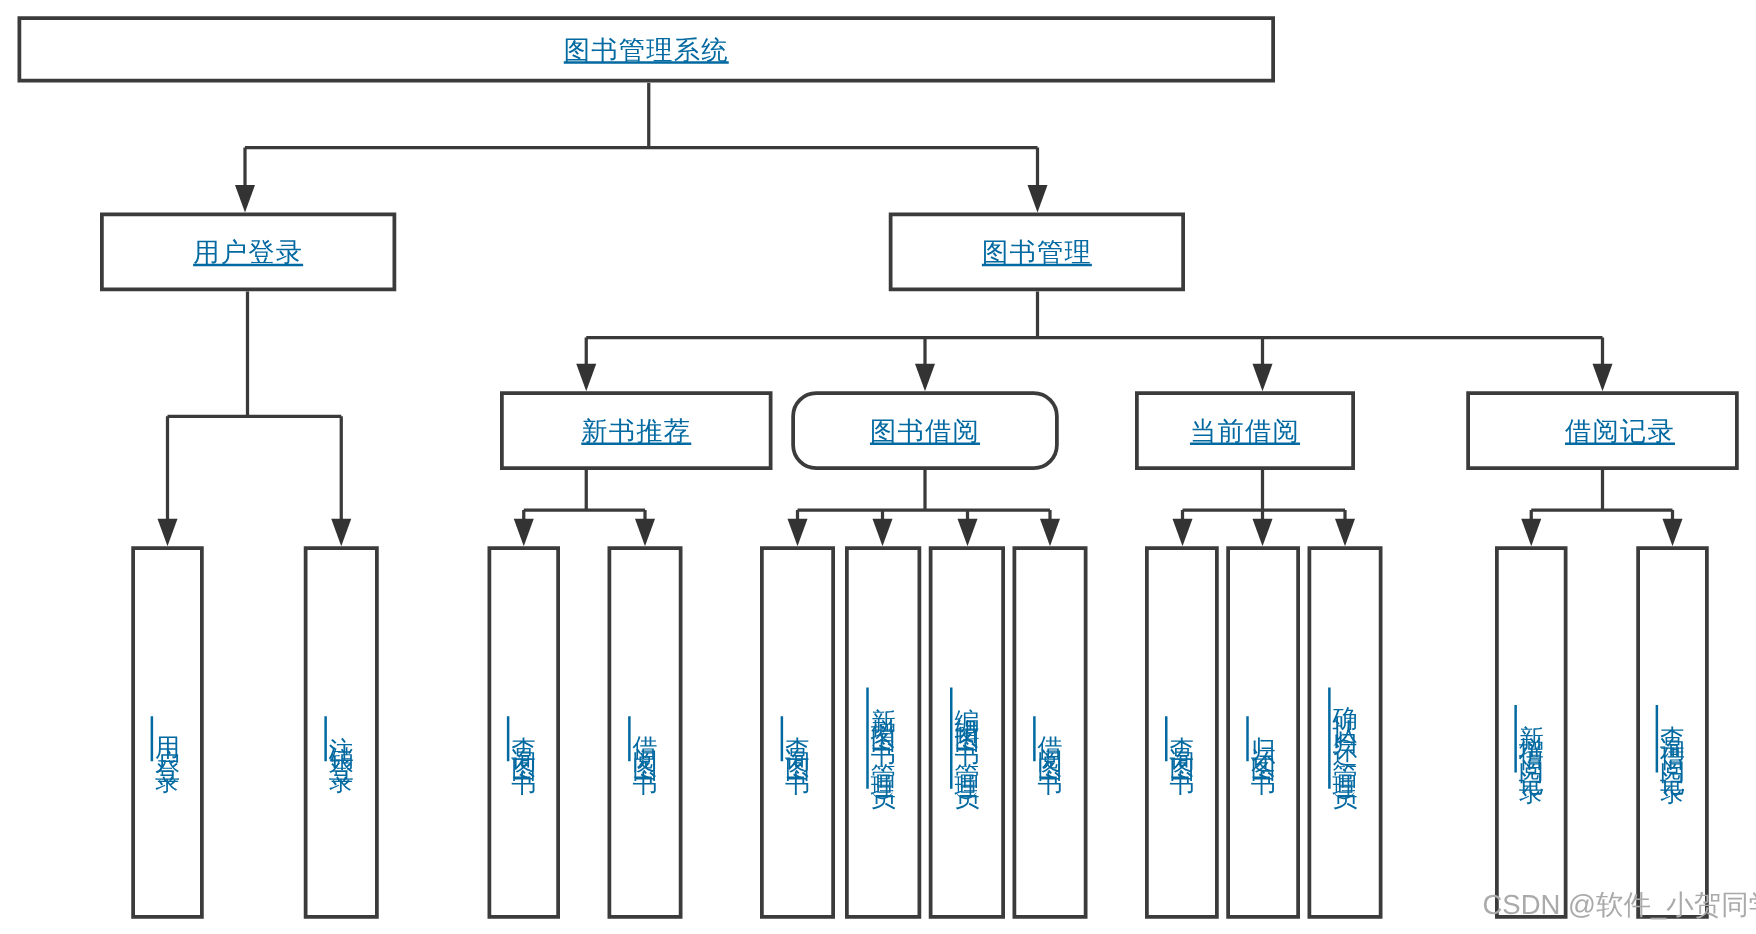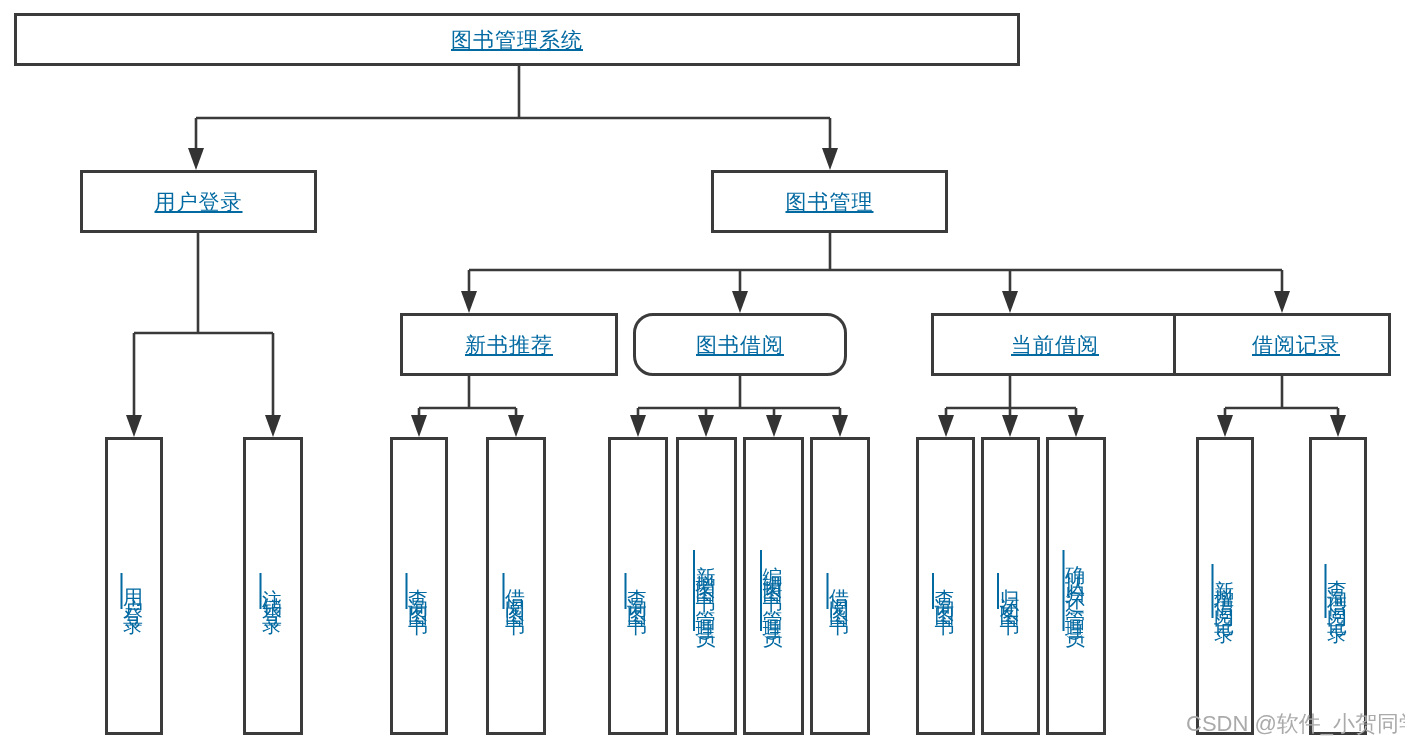--- a/index.html
+++ b/index.html
@@ -143,21 +143,21 @@
   <div class="box h" style="left:711px; top:170px; width:237px; height:63px;">
     <span>图书管理</span>
   </div>
 
   <div class="box h" style="left:360px; top:313px; width:218px; height:63px;margin-left:40px;">
     <span>新书推荐</span>
   </div>
   <div class="box h" style="left:633px; top:313px; width:214px; height:63px;border-radius:20px;">
     <span>图书借阅</span>
   </div>
-  <div class="box h" style="left:931px; top:313px; width:248px; height:63px;">
+  <div class="box h" style="left:908px; top:313px; width:176px; height:63px;">
     <span>当前借阅</span>
   </div>
   <div class="box h" style="left:1173px; top:313px; width:218px; height:63px;padding-left:28px;">
     <span>借阅记录</span>
   </div>
 
   <div class="box v" style="left:105px; top:437px; width:58px; height:298px;">
     <span>用户登录</span>
   </div>
   <div class="box v" style="left:243px; top:437px; width:60px; height:298px;">

